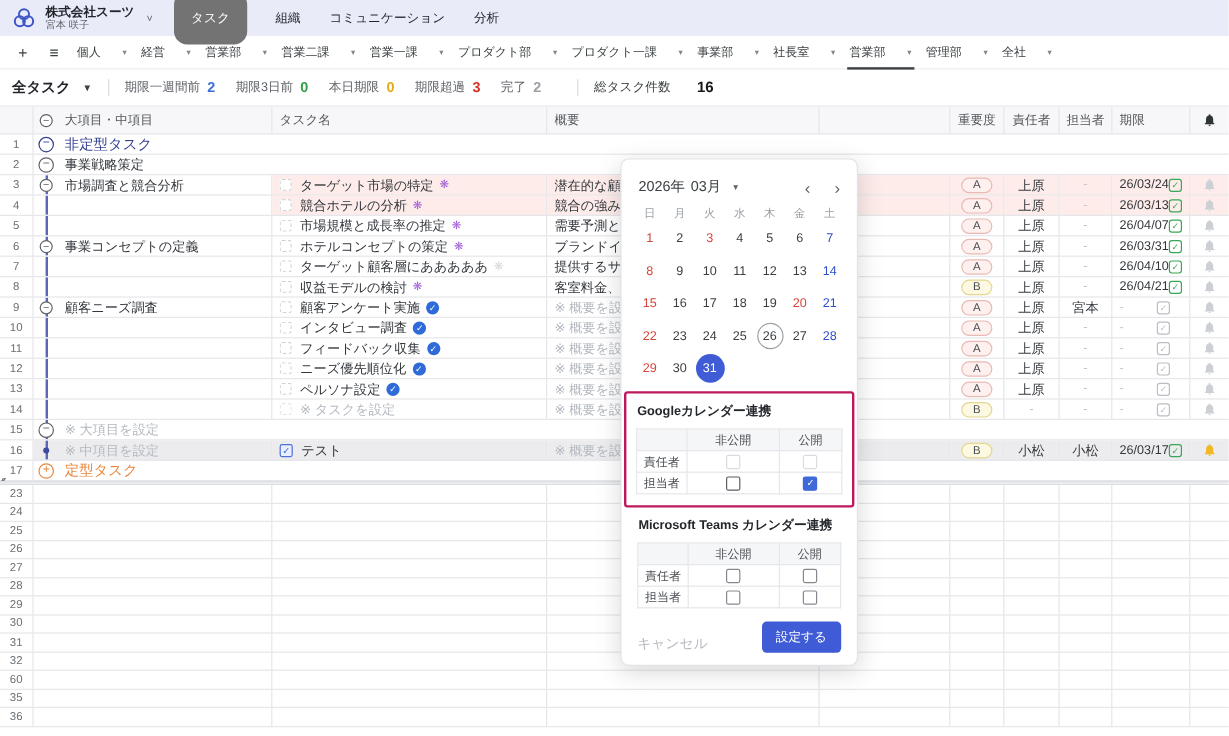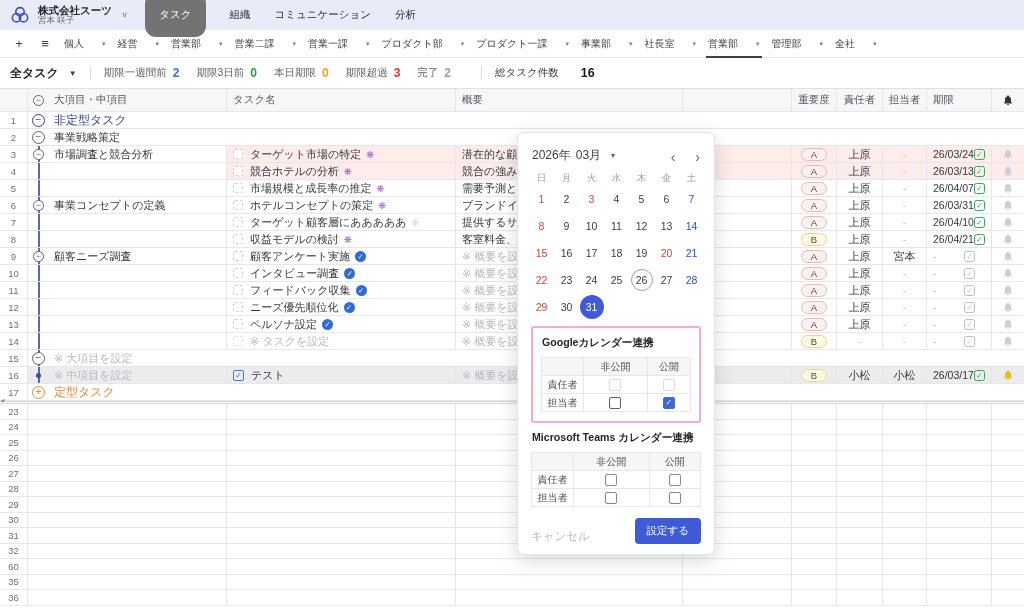--- a/index.html
+++ b/index.html
@@ -89,21 +89,21 @@
 .cal-nav{margin-left:auto;display:flex;gap:20px;color:#5f6368;font-size:14px;line-height:1}
 .cal-nav span{cursor:default}
 .wk{display:grid;grid-template-columns:repeat(7,25px);margin:8px 0 0 11px;text-align:center;font-size:9.5px;color:#9aa0a6}
 .days{display:grid;grid-template-columns:repeat(7,25px);grid-auto-rows:27px;margin-left:11px;font-size:10.5px}
 .day{display:flex;align-items:center;justify-content:center;color:#3c4043}
 .day.sun,.day.hol{color:#d6453a}
 .day.sat{color:#3050c8}
 .day span{display:flex;align-items:center;justify-content:center}
 .day.today span{width:22px;height:22px;border:1px solid #9aa0a6;border-radius:50%}
 .day.selected span{width:24px;height:24px;background:#3f5bd5;color:#fff;border-radius:50%}
-.gbox{border:2px solid #f9a8d4;border-radius:3px;margin:6px 13px 0;padding:8px 8px 9px}
+.gbox{border:2px solid #be185d;border-radius:3px;margin:6px 2px 0;padding:8px 8px 9px}
 .tbox{margin:8px 13px 0}
 .sec-title{font-size:10.6px;font-weight:bold;color:#23262b;margin:0 0 7px 1px;white-space:nowrap}
 .itable{width:100%;border-collapse:collapse;font-size:10px;color:#4a4e53}
 .itable th,.itable td{border:1px solid #e6e7ea;height:18px;text-align:center;font-weight:normal}
 .itable thead th{background:#f5f6f8}
 .itable .lblcol{width:42px}
 .cb{width:12px;height:12px;border:1.5px solid #d9dbdf;border-radius:2px;display:inline-flex;align-items:center;justify-content:center;vertical-align:middle}
 .cb.heavy{border-color:#5b5f66}
 .cb.norm{border-color:#85898f}
 .cb.checked{background:#3f68d8;border-color:#3f68d8;color:#fff;font-size:8px}

